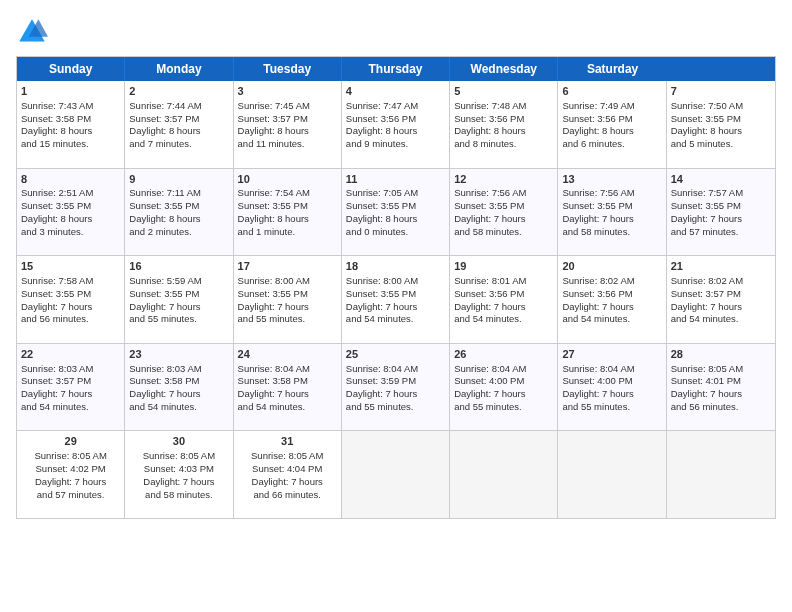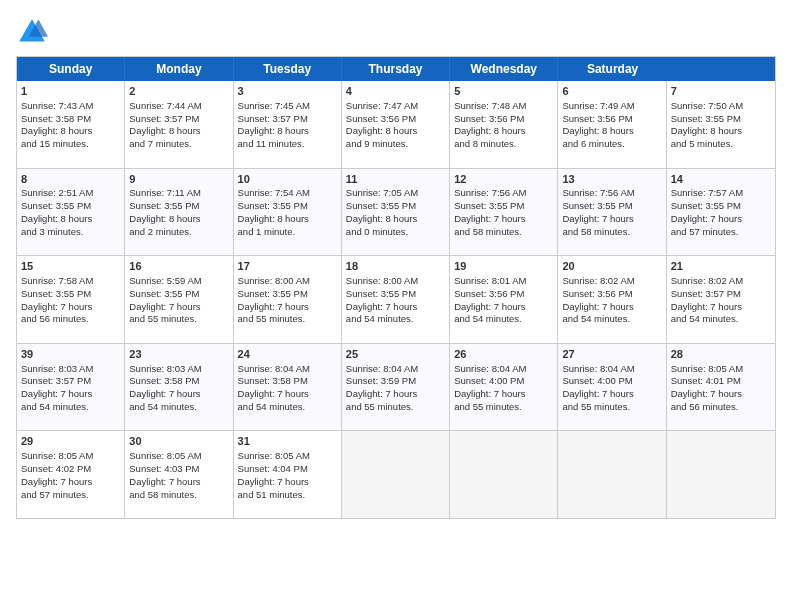--- a/index.html
+++ b/index.html
@@ -83,21 +83,21 @@
       flex: 1;
       display: flex;
       flex-direction: column;
     }
     .cal-row {
       display: grid;
       grid-template-columns: repeat(7, 1fr);
       flex: 1;
       border-bottom: 1px solid #ccc;
     }
-    .cal-row:last-child { border-bottom: none; }
+    .cal-row:last-child { border-bottom: none; text-align: center; }
     .cal-cell {
       border-right: 1px solid #ccc;
       padding: 3px 4px;
       font-size: 9.5px;
       color: #333;
       line-height: 1.35;
       vertical-align: top;
       background: #fff;
     }
     .cal-cell:last-child { border-right: none; }
@@ -162,32 +162,32 @@
         <div class="cal-row">
           <div class="cal-cell"><span class="day-num">15</span><span>Sunrise: 7:58 AM</span><br><span>Sunset: 3:55 PM</span><br><span>Daylight: 7 hours</span><br><span>and 56 minutes.</span></div>
           <div class="cal-cell"><span class="day-num">16</span><span>Sunrise: 5:59 AM</span><br><span>Sunset: 3:55 PM</span><br><span>Daylight: 7 hours</span><br><span>and 55 minutes.</span></div>
           <div class="cal-cell"><span class="day-num">17</span><span>Sunrise: 8:00 AM</span><br><span>Sunset: 3:55 PM</span><br><span>Daylight: 7 hours</span><br><span>and 55 minutes.</span></div>
           <div class="cal-cell"><span class="day-num">18</span><span>Sunrise: 8:00 AM</span><br><span>Sunset: 3:55 PM</span><br><span>Daylight: 7 hours</span><br><span>and 54 minutes.</span></div>
           <div class="cal-cell"><span class="day-num">19</span><span>Sunrise: 8:01 AM</span><br><span>Sunset: 3:56 PM</span><br><span>Daylight: 7 hours</span><br><span>and 54 minutes.</span></div>
           <div class="cal-cell"><span class="day-num">20</span><span>Sunrise: 8:02 AM</span><br><span>Sunset: 3:56 PM</span><br><span>Daylight: 7 hours</span><br><span>and 54 minutes.</span></div>
           <div class="cal-cell"><span class="day-num">21</span><span>Sunrise: 8:02 AM</span><br><span>Sunset: 3:57 PM</span><br><span>Daylight: 7 hours</span><br><span>and 54 minutes.</span></div>
         </div>
         <div class="cal-row">
-          <div class="cal-cell alt-row"><span class="day-num">39</span><span>Sunrise: 8:03 AM</span><br><span>Sunset: 3:57 PM</span><br><span>Daylight: 7 hours</span><br><span>and 54 minutes.</span></div>
+          <div class="cal-cell alt-row"><span class="day-num">22</span><span>Sunrise: 8:03 AM</span><br><span>Sunset: 3:57 PM</span><br><span>Daylight: 7 hours</span><br><span>and 54 minutes.</span></div>
           <div class="cal-cell alt-row"><span class="day-num">23</span><span>Sunrise: 8:03 AM</span><br><span>Sunset: 3:58 PM</span><br><span>Daylight: 7 hours</span><br><span>and 54 minutes.</span></div>
           <div class="cal-cell alt-row"><span class="day-num">24</span><span>Sunrise: 8:04 AM</span><br><span>Sunset: 3:58 PM</span><br><span>Daylight: 7 hours</span><br><span>and 54 minutes.</span></div>
           <div class="cal-cell alt-row"><span class="day-num">25</span><span>Sunrise: 8:04 AM</span><br><span>Sunset: 3:59 PM</span><br><span>Daylight: 7 hours</span><br><span>and 55 minutes.</span></div>
           <div class="cal-cell alt-row"><span class="day-num">26</span><span>Sunrise: 8:04 AM</span><br><span>Sunset: 4:00 PM</span><br><span>Daylight: 7 hours</span><br><span>and 55 minutes.</span></div>
           <div class="cal-cell alt-row"><span class="day-num">27</span><span>Sunrise: 8:04 AM</span><br><span>Sunset: 4:00 PM</span><br><span>Daylight: 7 hours</span><br><span>and 55 minutes.</span></div>
           <div class="cal-cell alt-row"><span class="day-num">28</span><span>Sunrise: 8:05 AM</span><br><span>Sunset: 4:01 PM</span><br><span>Daylight: 7 hours</span><br><span>and 56 minutes.</span></div>
         </div>
         <div class="cal-row">
           <div class="cal-cell"><span class="day-num">29</span><span>Sunrise: 8:05 AM</span><br><span>Sunset: 4:02 PM</span><br><span>Daylight: 7 hours</span><br><span>and 57 minutes.</span></div>
           <div class="cal-cell"><span class="day-num">30</span><span>Sunrise: 8:05 AM</span><br><span>Sunset: 4:03 PM</span><br><span>Daylight: 7 hours</span><br><span>and 58 minutes.</span></div>
-          <div class="cal-cell"><span class="day-num">31</span><span>Sunrise: 8:05 AM</span><br><span>Sunset: 4:04 PM</span><br><span>Daylight: 7 hours</span><br><span>and 51 minutes.</span></div>
+          <div class="cal-cell"><span class="day-num">31</span><span>Sunrise: 8:05 AM</span><br><span>Sunset: 4:04 PM</span><br><span>Daylight: 7 hours</span><br><span>and 66 minutes.</span></div>
           <div class="cal-cell empty"></div>
           <div class="cal-cell empty"></div>
           <div class="cal-cell empty"></div>
           <div class="cal-cell empty"></div>
         </div>
       </div>
   </div>
 </div>
 
 </body></html>

